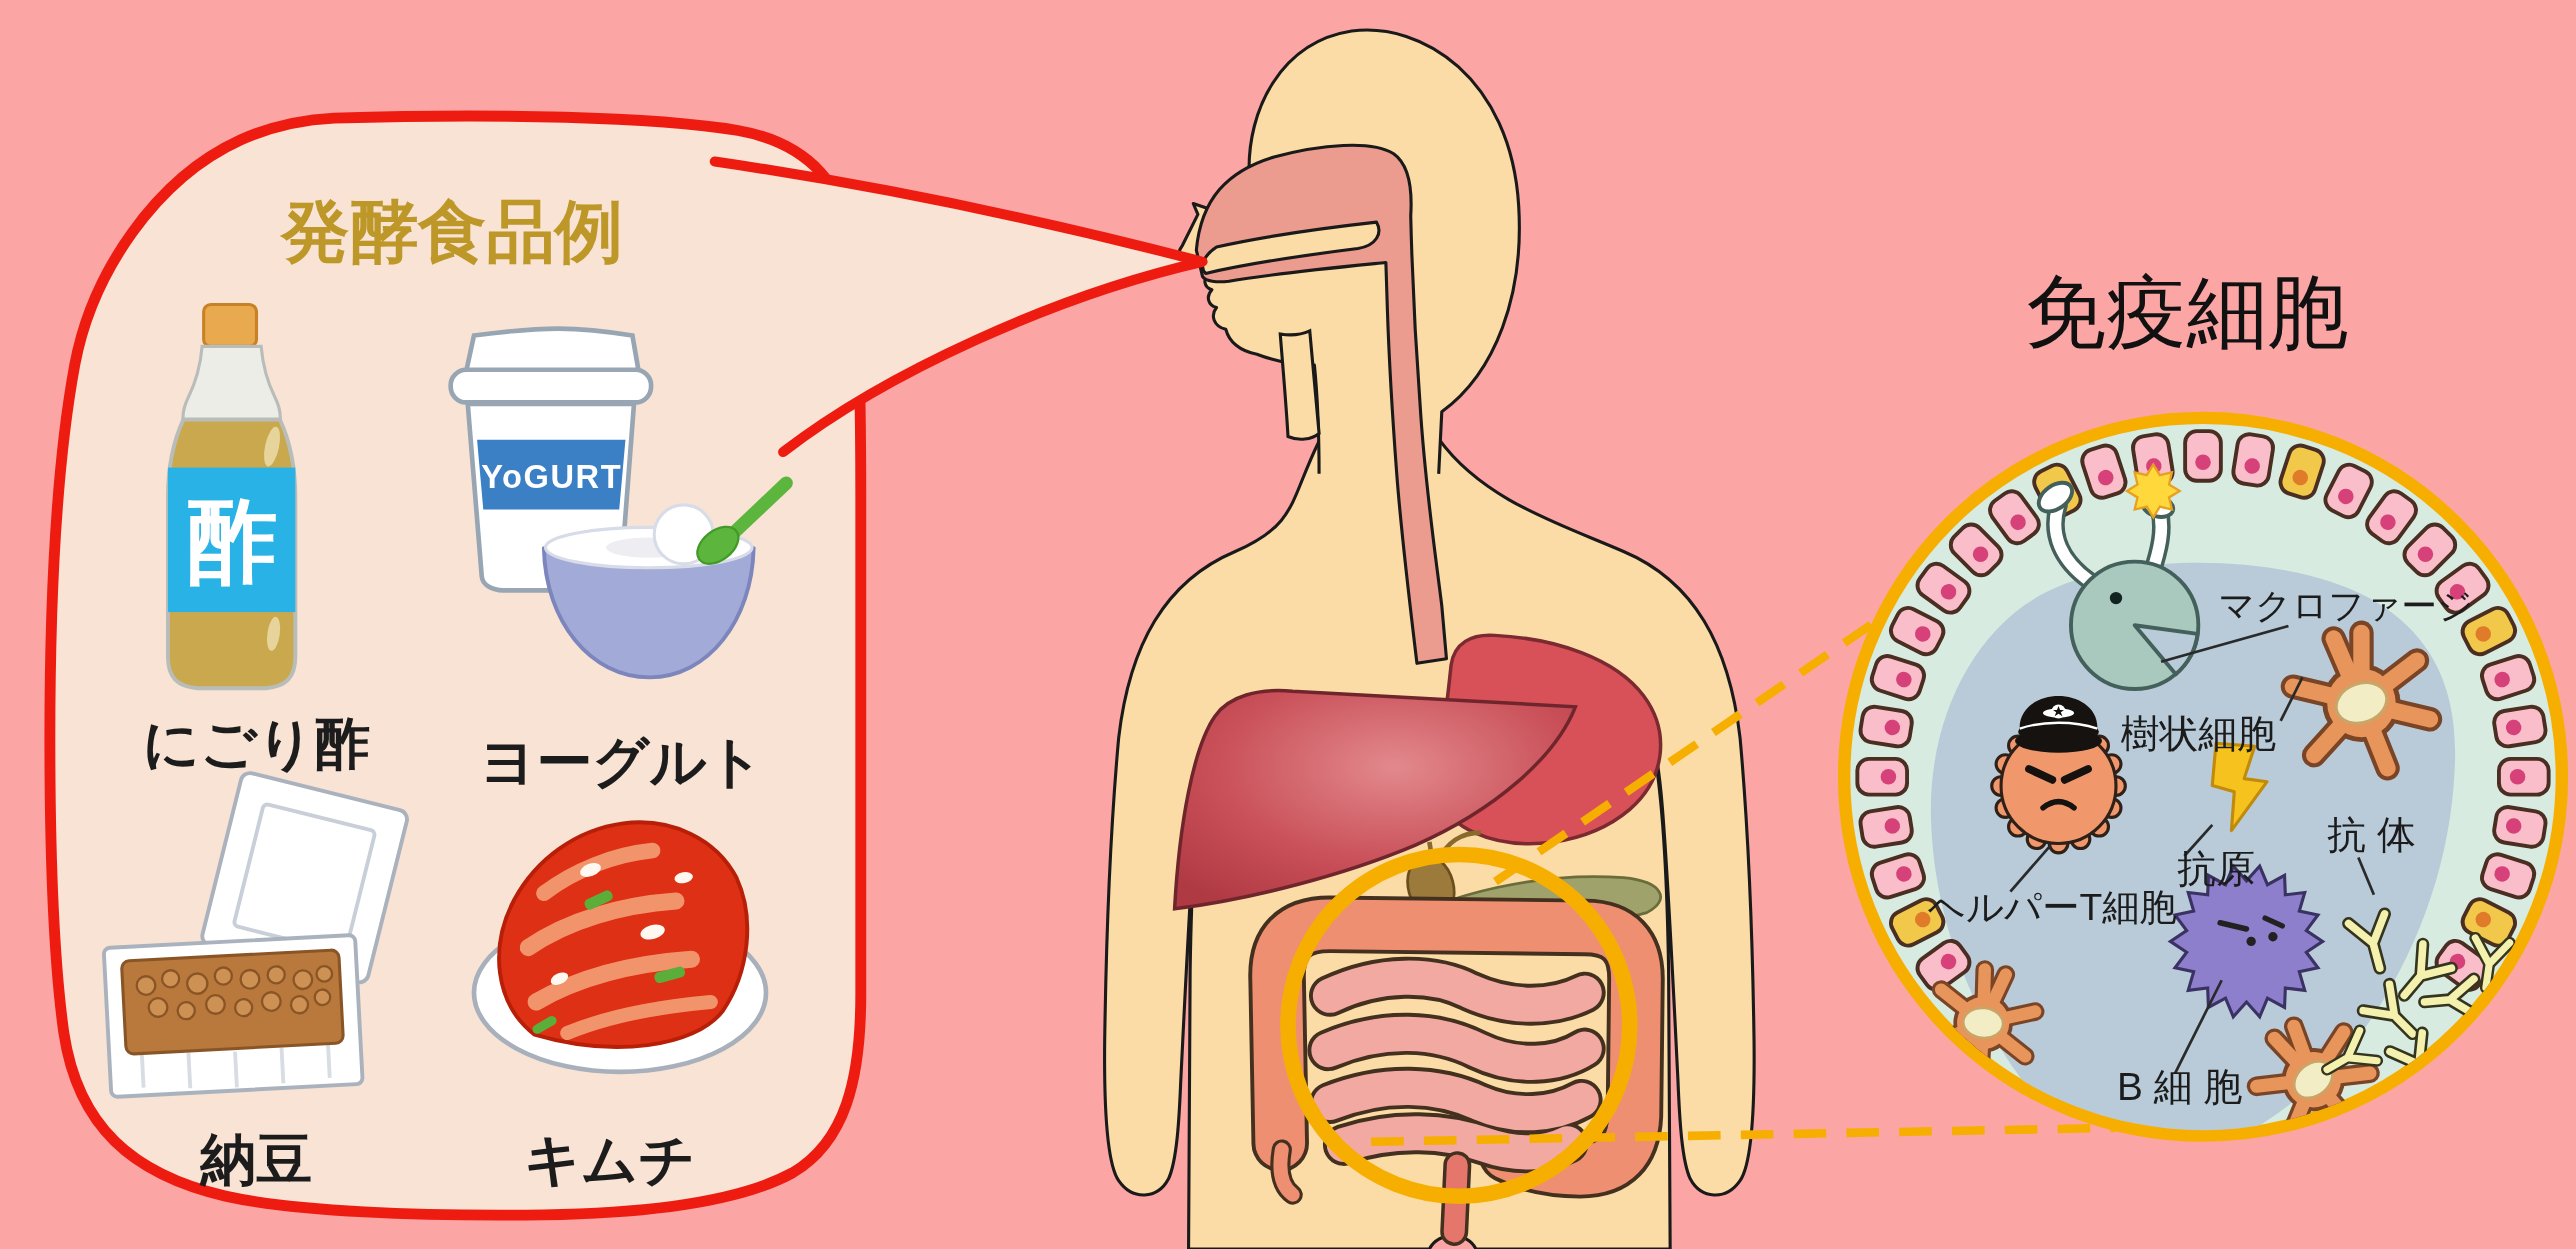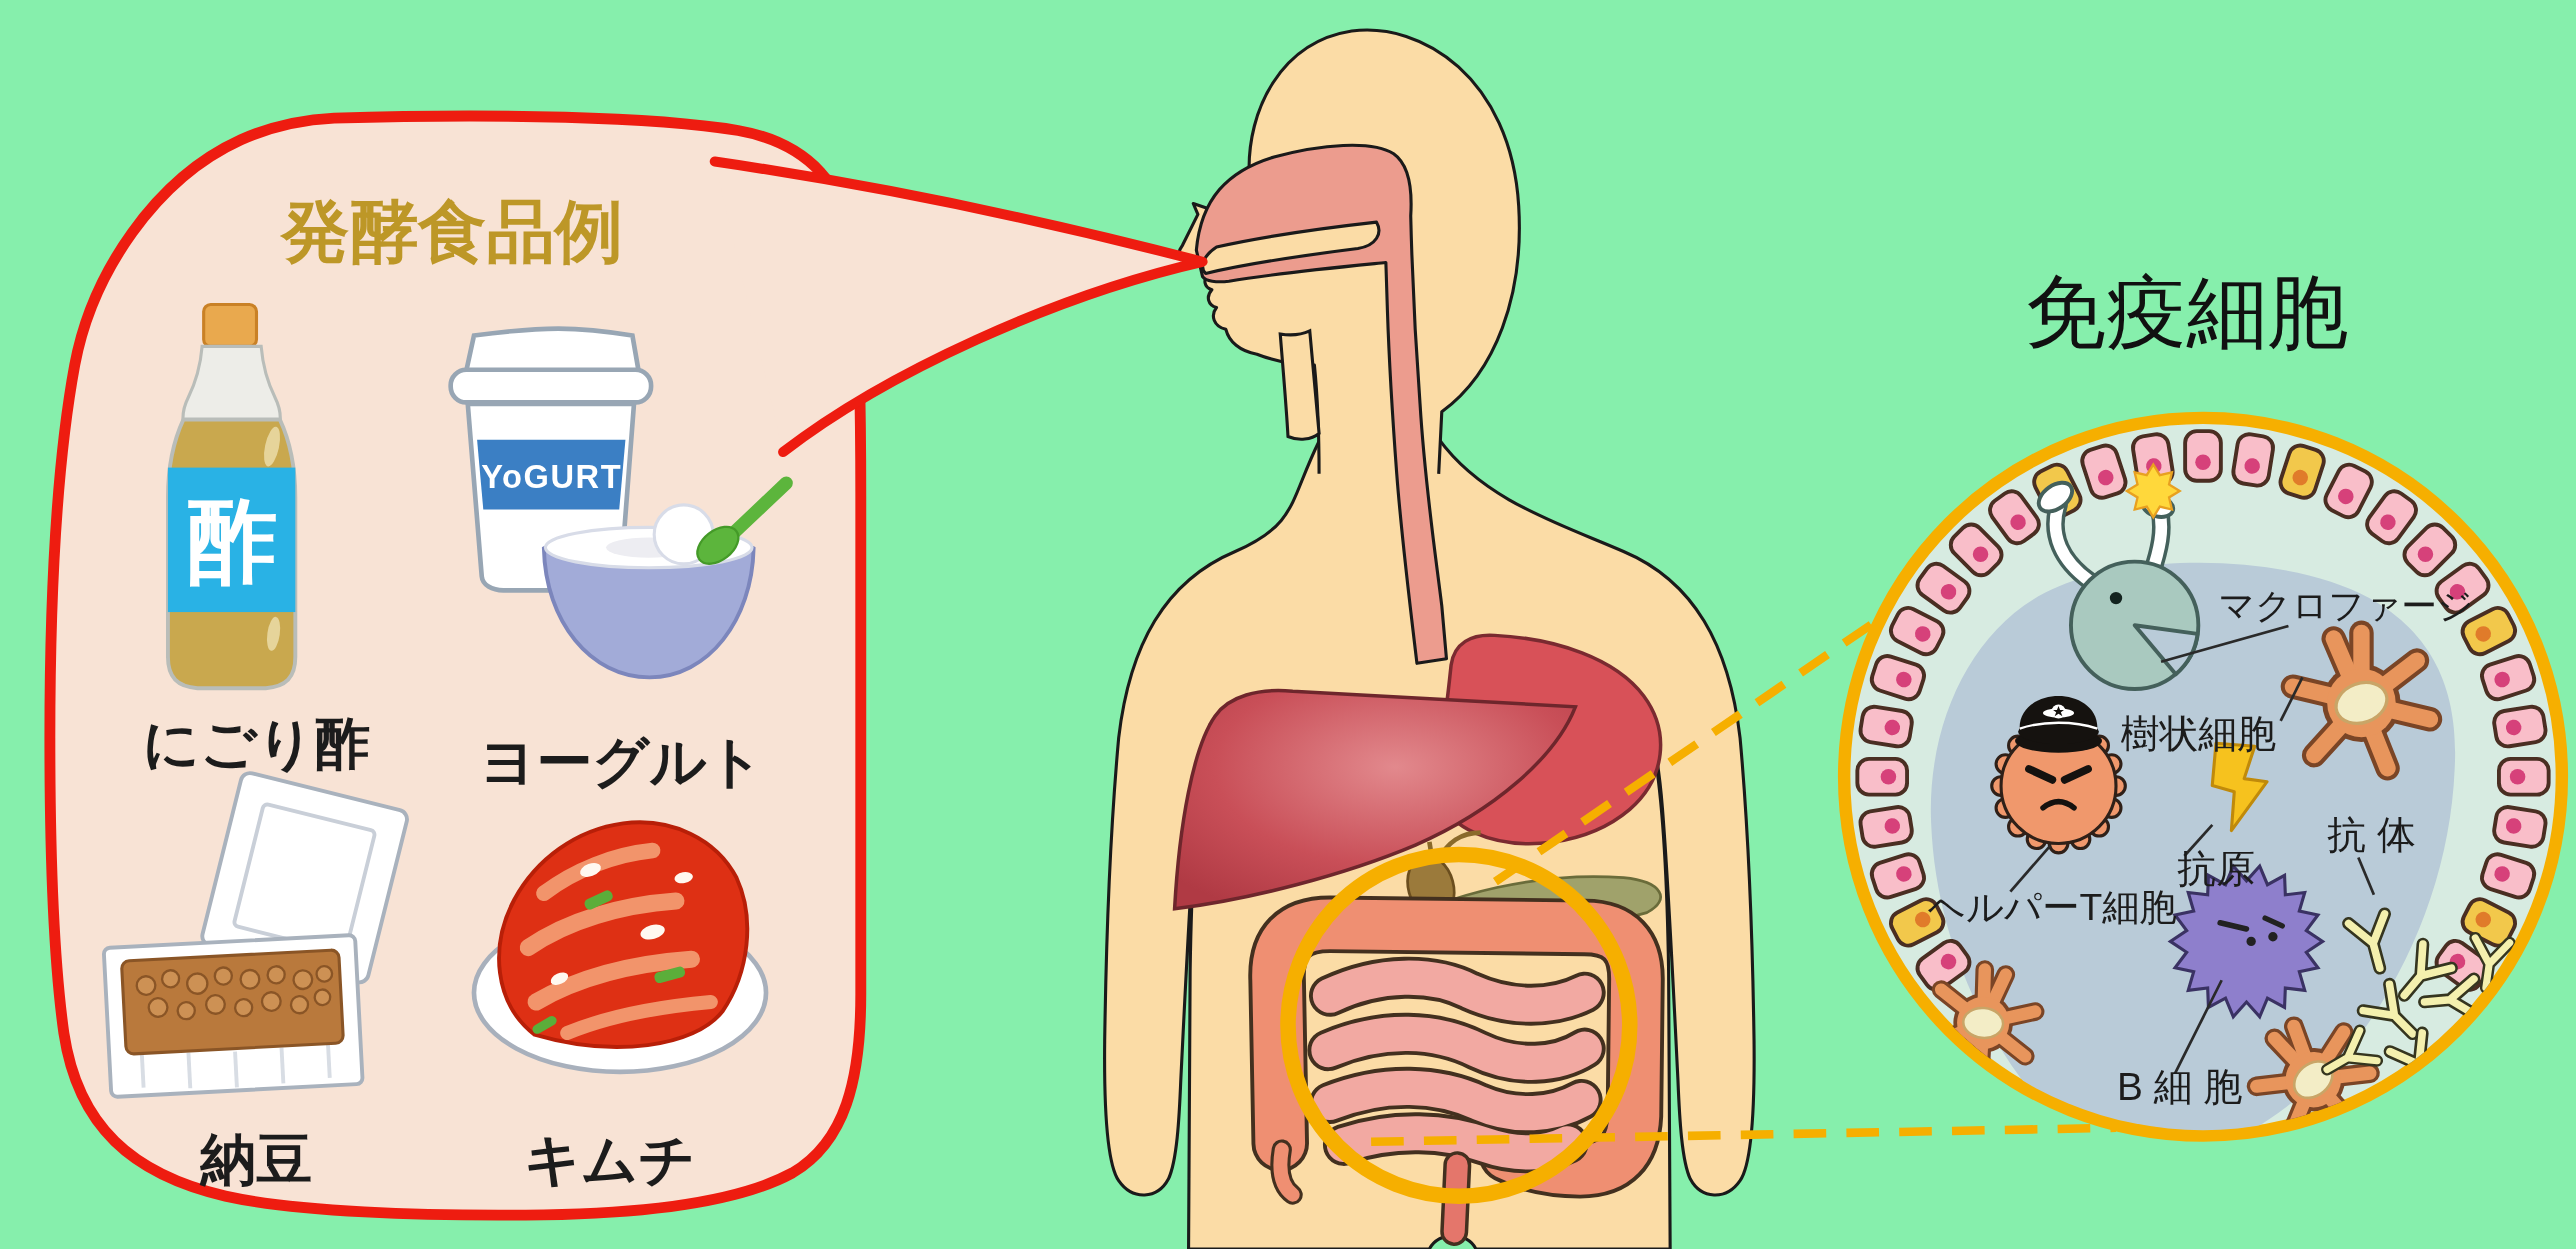--- a/index.html
+++ b/index.html
@@ -1,16 +1,16 @@
 <!DOCTYPE html>
 <html style="font-size:12.4px"><head>
 <meta charset="utf-8">
 <style>
   html,body{margin:0;padding:0;background:#ffffff;}
-  .stage{position:relative;width:2576px;height:1249px;background:#86efac;overflow:hidden;}
+  .stage{position:relative;width:2576px;height:1249px;background:#fca5a5;overflow:hidden;}
   svg{display:block;}
   text{font-family:"Liberation Sans","DejaVu Sans",sans-serif;}
   .food-label{font-weight:bold;fill:#1c1c1c;}
   .immune-label{fill:#1c1c1c;}
 </style>
 </head>
 <body>
 
 <div class="stage">
 <svg width="2576" height="1249" viewBox="0 0 3316 1608">

